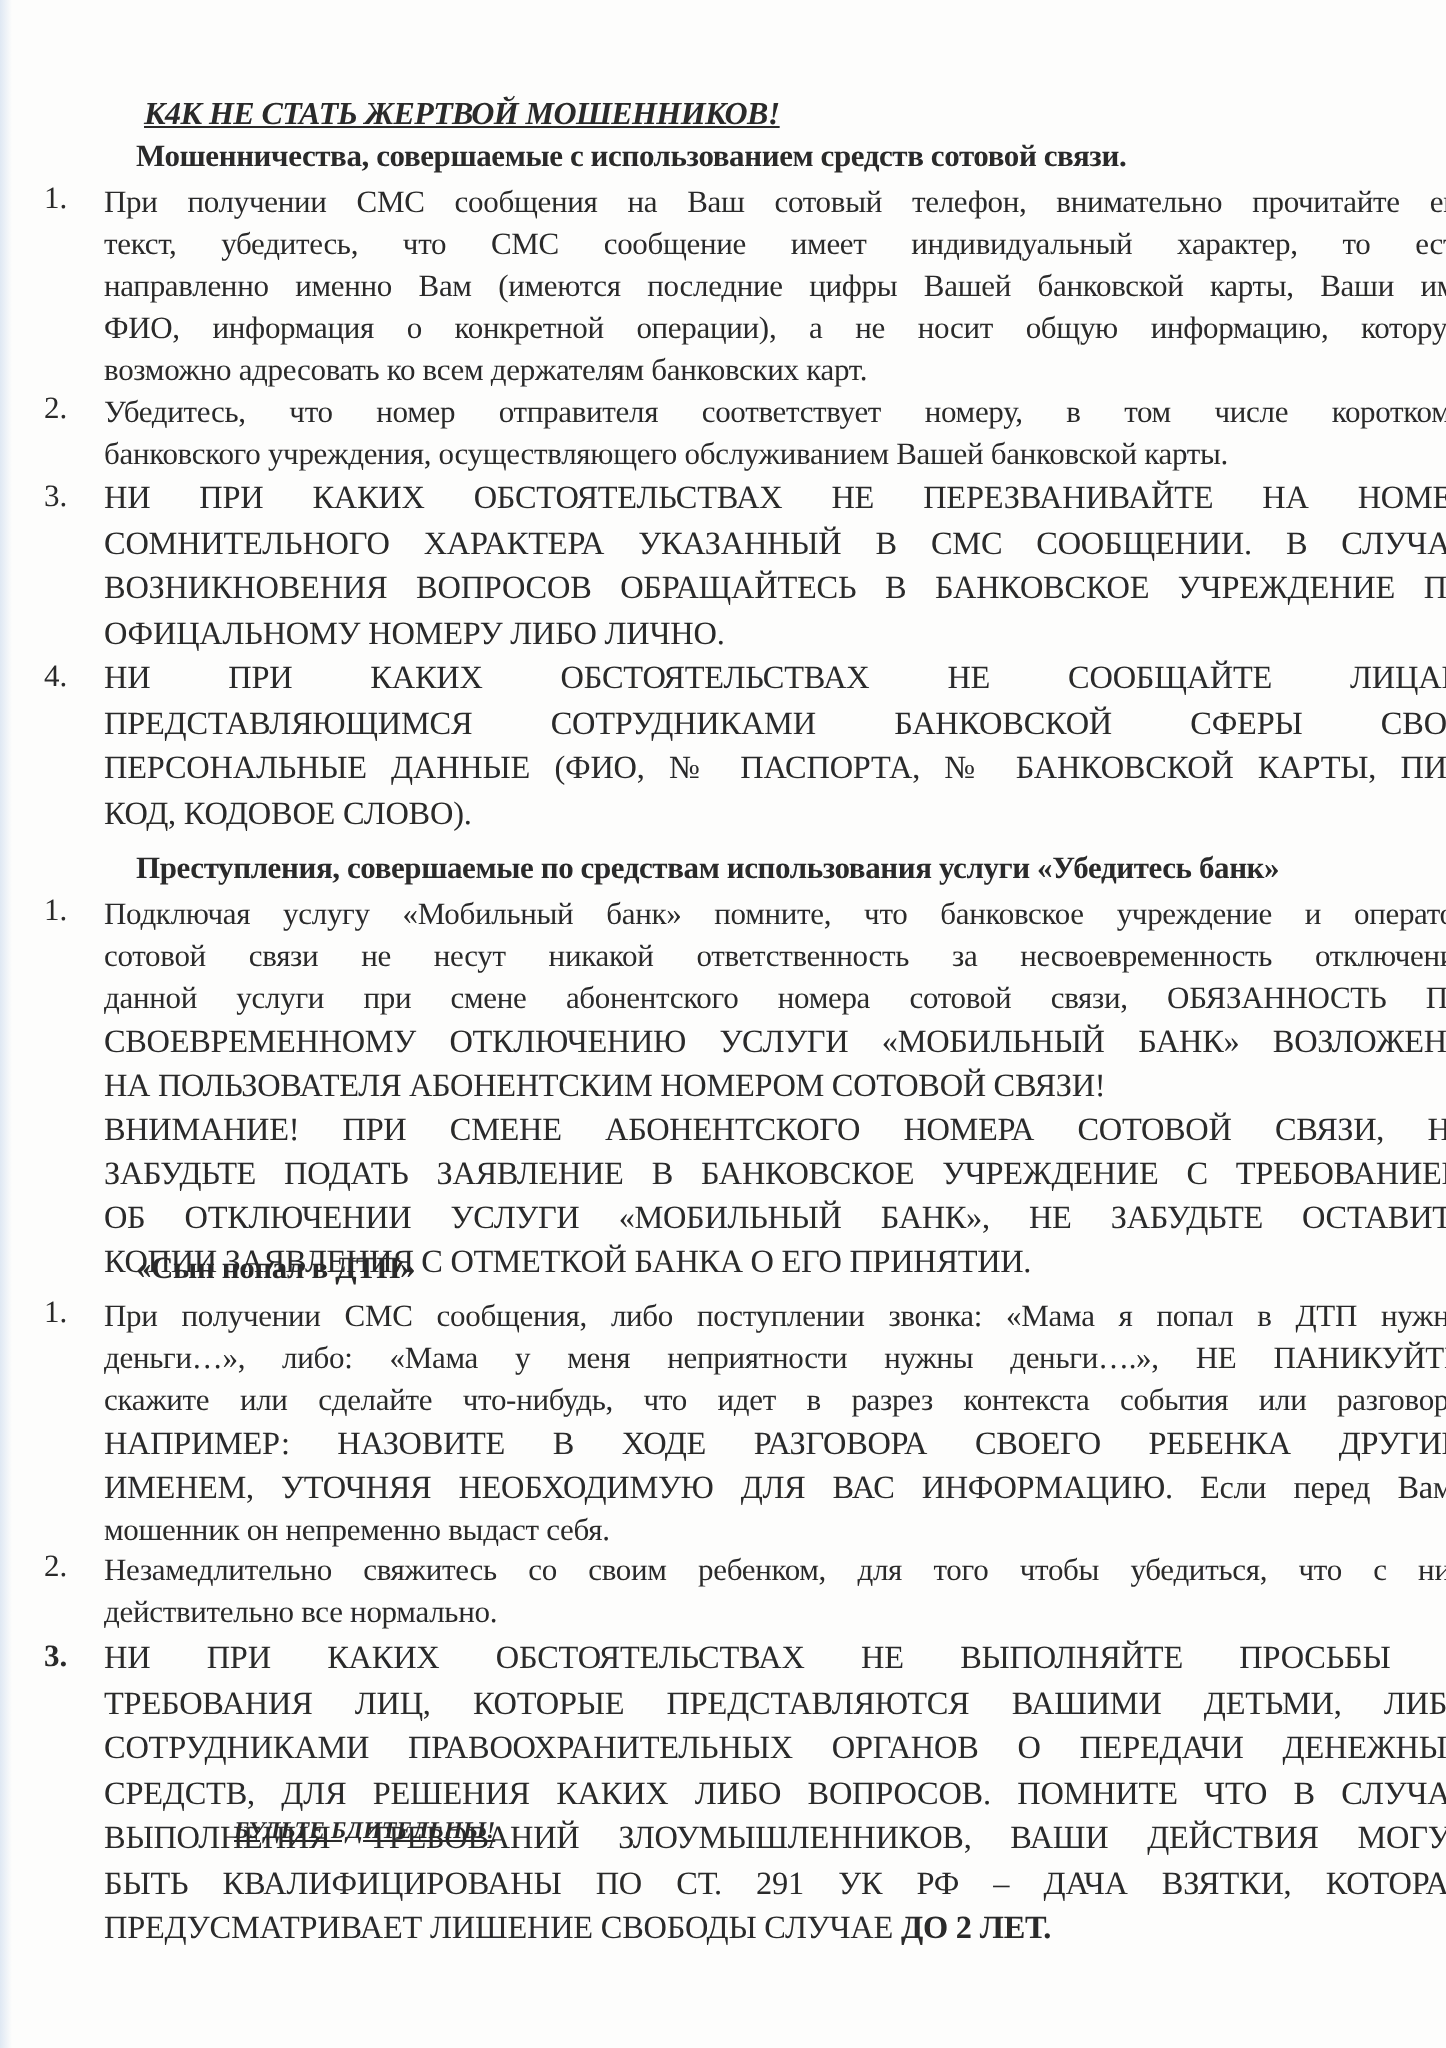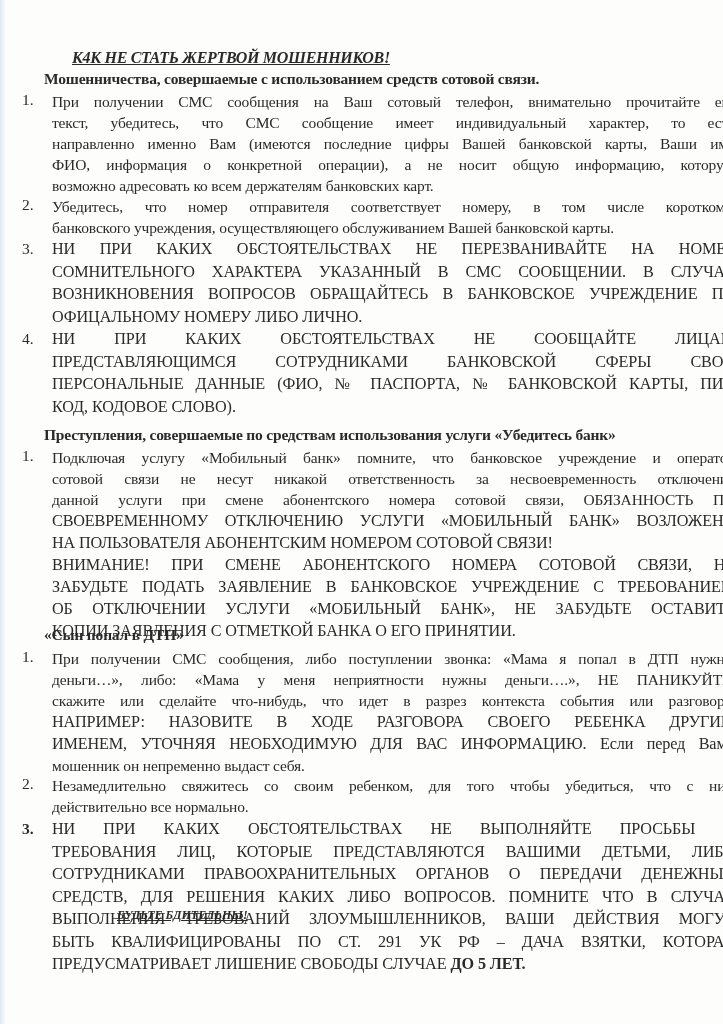--- a/index.html
+++ b/index.html
@@ -17,21 +17,21 @@
   .page {
     position: absolute; left: 0; top: 0; width: 723px;
   }
   .title {
     position: absolute; left: 56px; top: 33px;
     font-size: 16px; font-style: italic; font-weight: bold;
     text-decoration: underline; letter-spacing: -0.3px;
     margin: 16px;
   }
   .heading {
-    position: absolute; left: 44px;
+    position: absolute; left: 68px;
     font-size: 15.5px; font-weight: bold; letter-spacing: -0.2px;
     margin: 0; white-space: nowrap;
   }
   .item {
     position: absolute; left: 22px; width: 690px;
   }
   .num {
     position: absolute; left: 0; top: 0; width: 26px;
     font-size: 15.5px;
   }
@@ -143,18 +143,18 @@
 
   <div class="item" style="top:818px;">
     <span class="num b" style="top:2px">3.</span>
     <div class="txt caps">
       <span class="line">НИ ПРИ КАКИХ ОБСТОЯТЕЛЬСТВАХ НЕ ВЫПОЛНЯЙТЕ ПРОСЬБЫ И</span>
       <span class="line">ТРЕБОВАНИЯ ЛИЦ, КОТОРЫЕ ПРЕДСТАВЛЯЮТСЯ ВАШИМИ ДЕТЬМИ, ЛИБО</span>
       <span class="line">СОТРУДНИКАМИ ПРАВООХРАНИТЕЛЬНЫХ ОРГАНОВ О ПЕРЕДАЧИ ДЕНЕЖНЫХ</span>
       <span class="line">СРЕДСТВ, ДЛЯ РЕШЕНИЯ КАКИХ ЛИБО ВОПРОСОВ. ПОМНИТЕ ЧТО В СЛУЧАЕ</span>
       <span class="line">ВЫПОЛНЕНИЯ ТРЕБОВАНИЙ ЗЛОУМЫШЛЕННИКОВ, ВАШИ ДЕЙСТВИЯ МОГУТ</span>
       <span class="line">БЫТЬ КВАЛИФИЦИРОВАНЫ ПО СТ. 291 УК РФ – ДАЧА ВЗЯТКИ, КОТОРАЯ</span>
-      <span class="line last"><span>ПРЕДУСМАТРИВАЕТ ЛИШЕНИЕ СВОБОДЫ СЛУЧАЕ </span><span class="bold">ДО 5 ЛЕТ.</span></span>
+      <span class="line last"><span>ПРЕДУСМАТРИВАЕТ ЛИШЕНИЕ СВОБОДЫ СЛУЧАЕ </span><span class="bold">ДО 2 ЛЕТ.</span></span>
     </div>
   </div>
 
   <p class="footer">БУДЬТЕ БДИТЕЛЬНЫ!</p>
 </div>
 
 </body></html>

